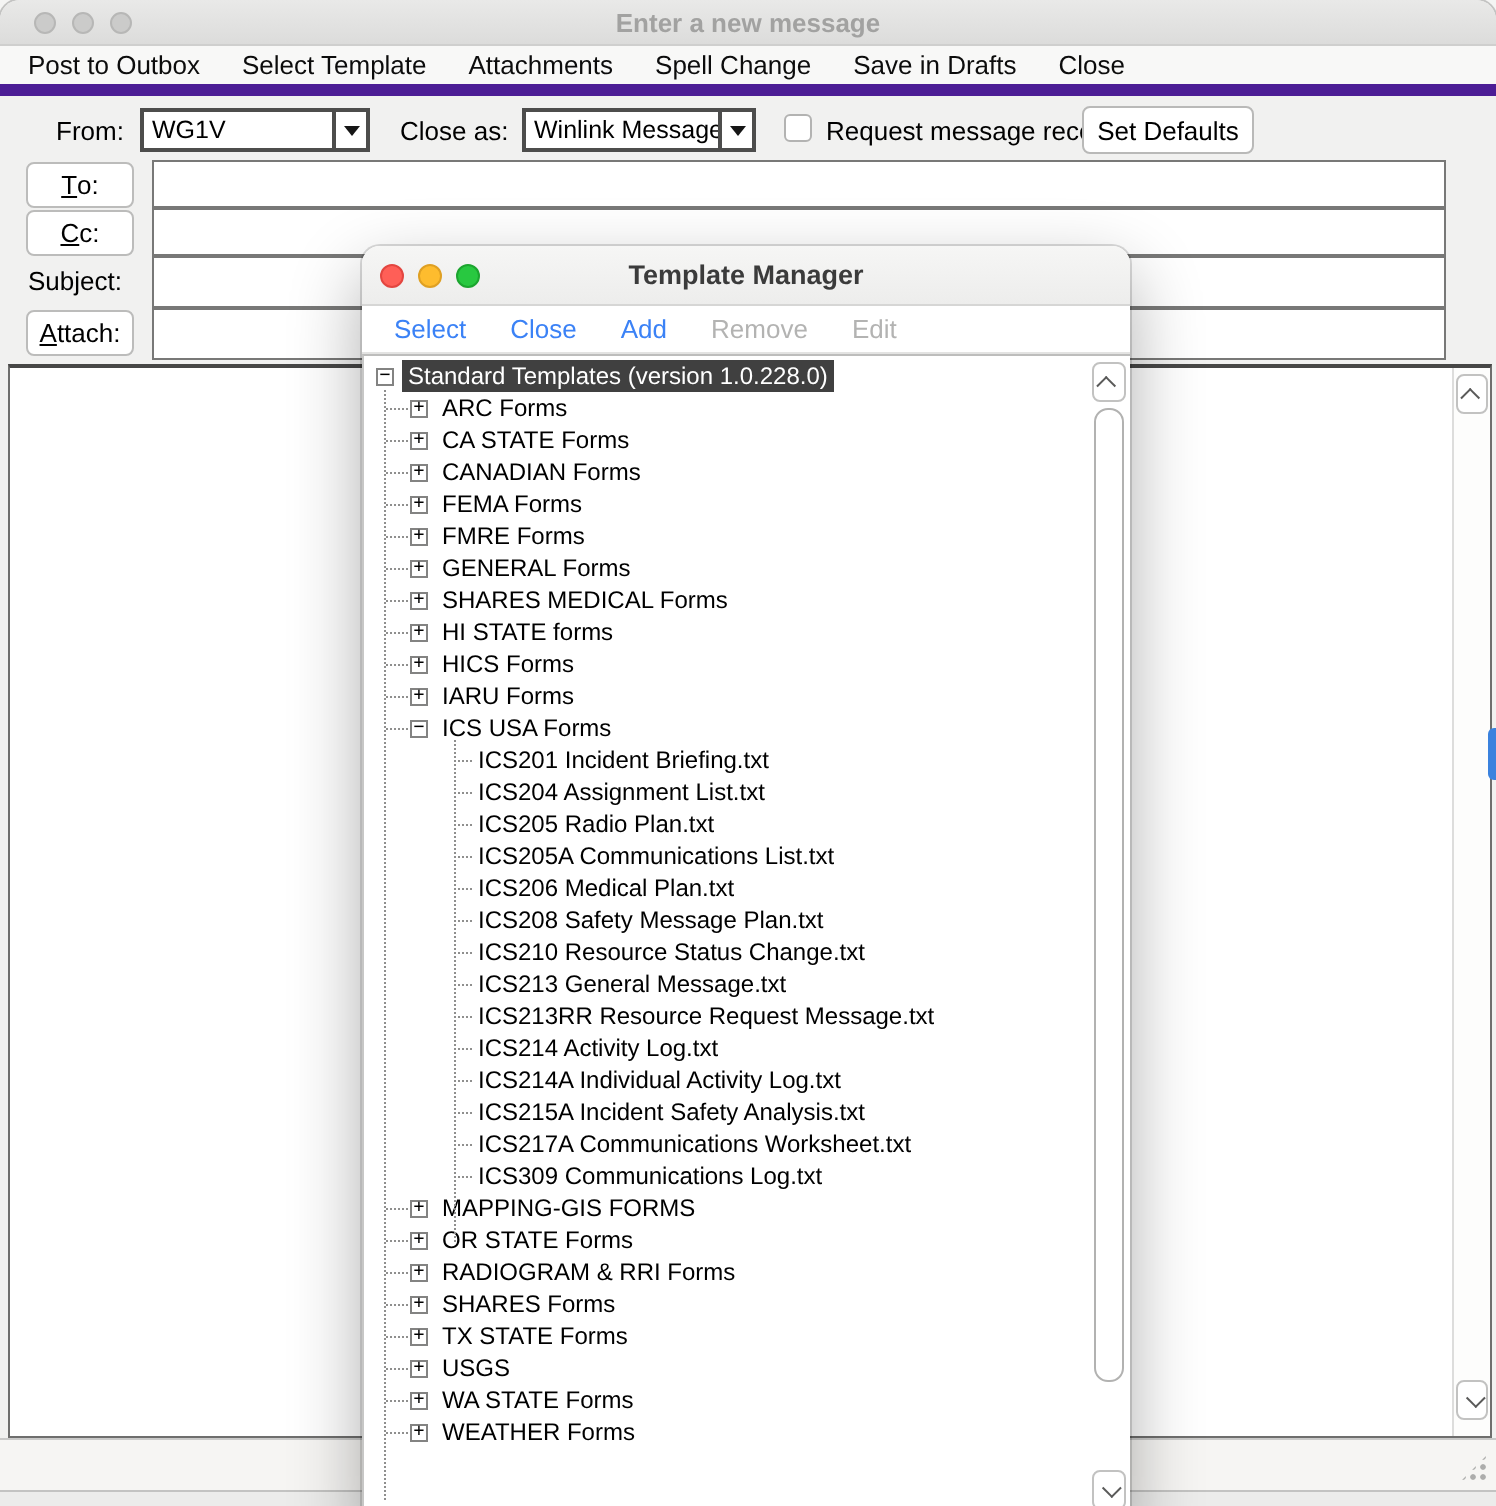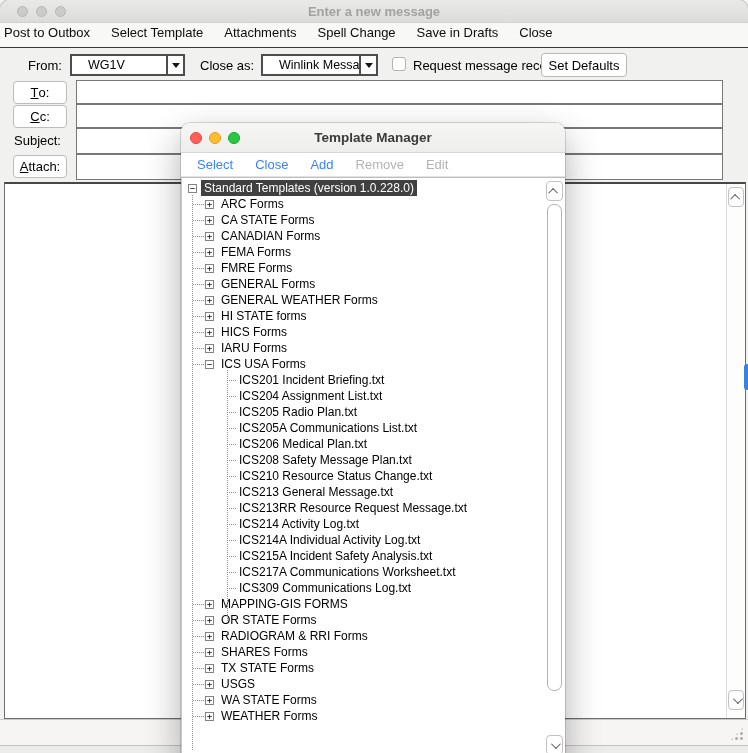--- a/index.html
+++ b/index.html
@@ -27,29 +27,29 @@
   .titlebar .win-title { position:absolute; left:0; right:0; text-align:center;
     font-size:13px; font-weight:bold; color:#a2a2a1; }
   .lights { display:flex; gap:8px; margin-left:17px; }
   .light { width:11px; height:11px; border-radius:50%; }
   .light.inactive { background:#cbcbca; border:1px solid #b7b7b6; }
   .light.red    { background:#ff5f57; border:1px solid #e34640; }
   .light.yellow { background:#febc2e; border:1px solid #dfa023; }
   .light.green  { background:#28c840; border:1px solid #1ca52f; }
 
   .menubar { position:absolute; left:0; top:23px; width:100%; height:25px;
-    background:#f8f8f7; display:flex; align-items:flex-start; gap:13px;
-    border-bottom:1px solid #4c1d95; }
+    background:#f8f8f7; display:flex; align-items:flex-end; padding-left:10px; gap:13px;
+    border-bottom:6px solid #4c1d95; }
   .menubar .menu-item { font-size:13px; color:#0c0c0c; padding:2px 4px; white-space:nowrap; cursor:default; }
 
   
   .flabel { position:absolute; font-size:13px; color:#000; }
   .combo { position:absolute; height:22px; background:#fff; border:2px solid #4d4d4c;
     display:flex; align-items:stretch; }
-  .combo .combo-text { flex:1; font-size:12.5px; padding:2px 16px; white-space:nowrap; overflow:hidden; }
+  .combo .combo-text { flex:1; font-size:12.5px; padding:2px 4px; white-space:nowrap; overflow:hidden; }
   .combo .combo-btn { width:17px; border-left:2px solid #4d4d4c; display:flex;
     align-items:center; justify-content:center; background:#fff; }
   .tri-down { width:0; height:0; border-left:4px solid transparent;
     border-right:4px solid transparent; border-top:5px solid #161616; }
   .checkbox { position:absolute; width:14px; height:14px; background:#fff;
     border:1px solid #b3b3b2; border-radius:3px; }
   .push-btn { position:absolute; background:#fff; border:1px solid #b9b9b8; border-radius:4px;
     font-size:13px; color:#000; display:flex; align-items:center; justify-content:center; }
 
   .field-btn { position:absolute; left:13px; width:54px; height:23px; background:#fff;
@@ -239,21 +239,21 @@
             <span class="tlabel">FMRE Forms</span>
           </div>
           <div class="trow lvl1">
             <span class="stub" style="width: 12px;"></span>
             <span class="tbox">+</span>
             <span class="tlabel">GENERAL Forms</span>
           </div>
           <div class="trow lvl1">
             <span class="stub" style="width: 12px;"></span>
             <span class="tbox">+</span>
-            <span class="tlabel">GENERAL WEATHER Forms</span>
+            <span class="tlabel">SHARES MEDICAL Forms</span>
           </div>
           <div class="trow lvl1">
             <span class="stub" style="width: 12px;"></span>
             <span class="tbox">+</span>
             <span class="tlabel">HI STATE forms</span>
           </div>
           <div class="trow lvl1">
             <span class="stub" style="width: 12px;"></span>
             <span class="tbox">+</span>
             <span class="tlabel">HICS Forms</span>

